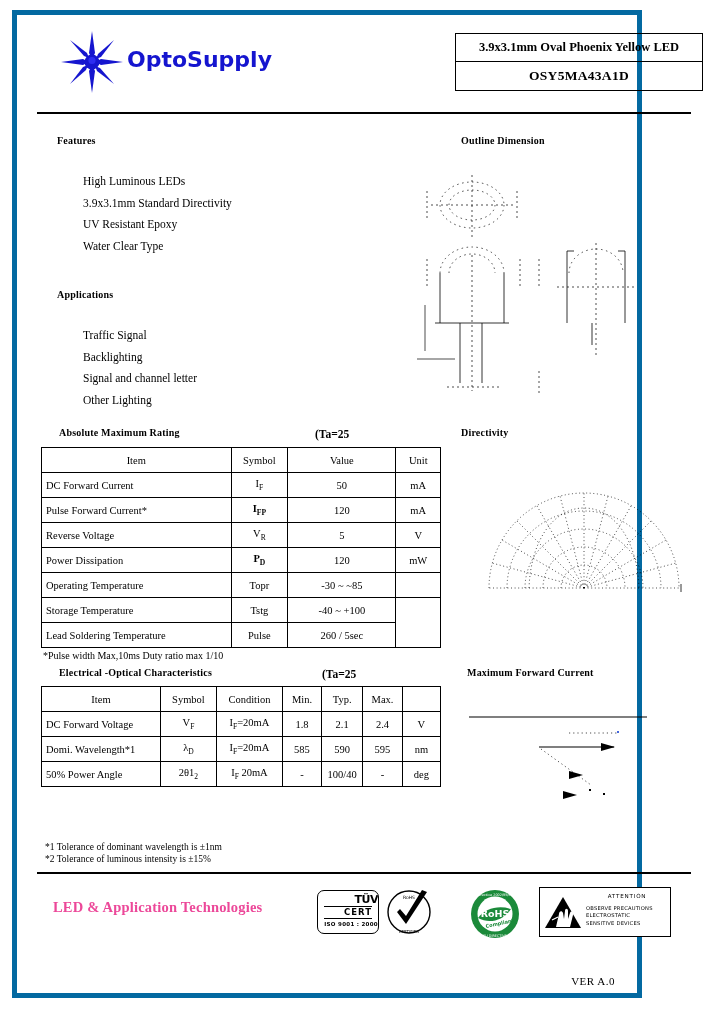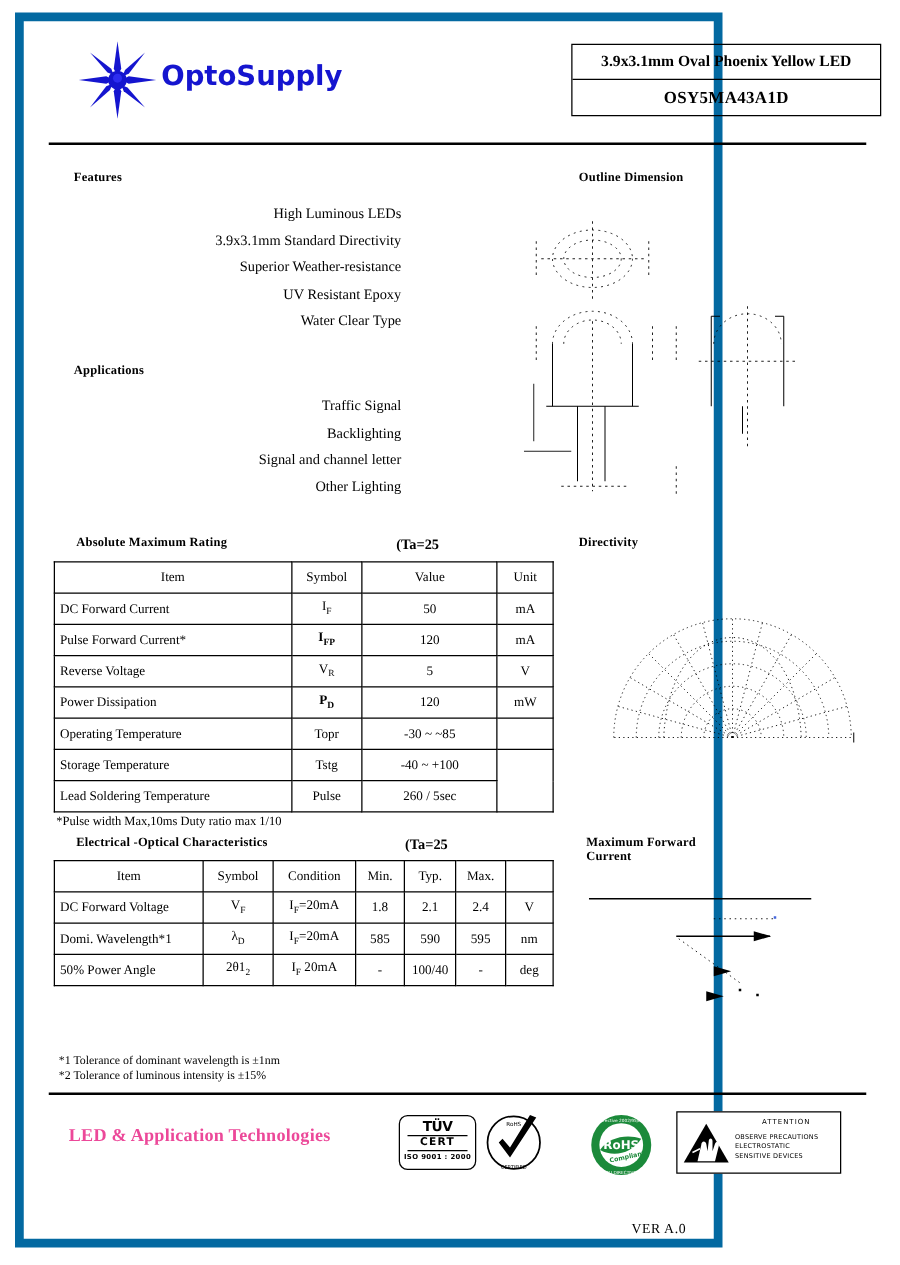--- a/index.html
+++ b/index.html
@@ -12,23 +12,23 @@
     height: 1012px;
     position: relative;
     font-family: "Liberation Serif", serif;
     color: #000000;
     overflow: hidden;
   }
   .page {
     position: absolute;
     left: 12px;
     top: 10px;
-    width: 566px;
+    width: 630px;
     height: 988px;
-    border: 7px solid #0369a1;
+    border: 5px solid #0369a1;
     box-sizing: border-box;
   }
 
   
   .header {
     position: absolute;
     left: 0; top: 0;
     width: 692px;
     height: 84px;
   }
@@ -91,21 +91,21 @@
   }
   .features-head { position: absolute; left: 40px; top: 120px; }
   .features-list { position: absolute; left: 42px; top: 144px; width: 260px; }
   .features-list li,
   .apps-list li {
     list-style: none;
     font-size: 11.5px;
     line-height: 21.5px;
     white-space: nowrap;
   }
-  .features-list ul, .apps-list ul { margin: 0; padding: 0 0 0 12px; text-align: right; }
+  .features-list ul, .apps-list ul { margin: 12px; padding: 0 0 0 12px; }
 
   .apps-head { position: absolute; left: 40px; top: 274px; }
   .apps-list { position: absolute; left: 42px; top: 298px; width: 260px; }
 
   
   .amr-head { position: absolute; left: 42px; top: 412px; }
   .amr-ta { position: absolute; left: 298px; top: 413px; font-size: 11.5px; font-weight: bold; }
   .eoc-head { position: absolute; left: 42px; top: 652px; }
   .eoc-ta  { position: absolute; left: 305px; top: 653px; font-size: 11.5px; font-weight: bold; }
 
@@ -191,21 +191,21 @@
     left: 300px; top: 869px;
     width: 200px; height: 62px;
   }
   .tuv-badge {
     position: absolute;
     left: 0; top: 6px;
     width: 62px; height: 44px;
     border: 1.5px solid #000;
     border-radius: 7px;
     box-sizing: border-box;
-    text-align: center;
+    text-align: right;
     overflow: hidden;
   }
   .tuv-t1 {
     margin-top: 3px;
     font-family: "DejaVu Sans", sans-serif;
     font-weight: bold;
     font-size: 11px;
     line-height: 11px;
     letter-spacing: -.5px;
   }
@@ -303,21 +303,20 @@
       <div class="title-row2">OSY5MA43A1D</div>
     </div>
   </div>
   <div class="rule-top"></div>
 
   <div class="sec-h features-head">Features</div>
   <div class="features-list">
     <ul>
       <li>High Luminous LEDs</li>
       <li>3.9x3.1mm Standard Directivity</li>
-      <li>Superior Weather-resistance</li>
       <li>UV Resistant Epoxy</li>
       <li>Water Clear Type</li>
     </ul>
   </div>
 
   <div class="sec-h apps-head">Applications</div>
   <div class="apps-list">
     <ul>
       <li>Traffic Signal</li>
       <li>Backlighting</li>

